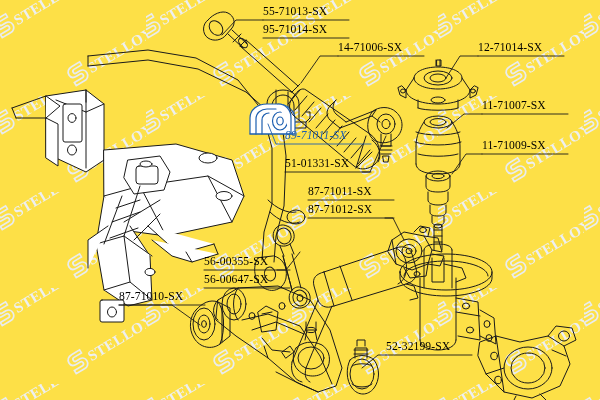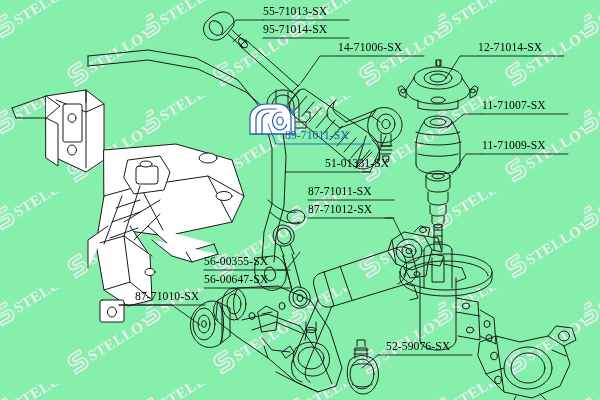--- a/index.html
+++ b/index.html
@@ -1,25 +1,25 @@
 <!DOCTYPE html>
 <html><head>
 <meta charset="utf-8">
 <style>
   html,body{margin:0;padding:0;background:#fff;}
   body{width:600px;height:400px;overflow:hidden;
        font-family:"Liberation Serif",serif;}
-  #stage{position:relative;width:600px;height:400px;background:#86efac;overflow:hidden;}
+  #stage{position:relative;width:600px;height:400px;background:#fde047;overflow:hidden;}
   #wm,#art,#labels{position:absolute;left:0;top:0;width:600px;height:400px;}
   #wm{z-index:1;}
   #art{z-index:2;}
   #labels{z-index:3;}
   .lbl{position:absolute;white-space:nowrap;font-family:"Liberation Serif",serif;
        font-size:11.6px;color:#000;letter-spacing:.1px;line-height:1;}
-  .lbl.hl{color:#1d5fb0;}
+  .lbl.hl{color:#1d5fb0;font-style:italic;}
 </style>
 </head>
 <body>
 
 <div id="stage">
 
   <svg id="wm" viewBox="0 0 600 400" xmlns="http://www.w3.org/2000/svg">
     <defs>
       <g id="wmS">
         <path d="M0 8 C0 3,4 0,9 0 L22 0 L22 5 L10 5 C8 5,7 6,7 8 C7 10,8 11,10 11
@@ -371,22 +371,22 @@
   </svg>
 
   <div id="labels">
     <div class="lbl" style="left:263px;top:6px;">55-71013-SX</div>
     <div class="lbl" style="left:263px;top:24px;">95-71014-SX</div>
     <div class="lbl" style="left:338px;top:42px;">14-71006-SX</div>
     <div class="lbl" style="left:478px;top:42px;">12-71014-SX</div>
     <div class="lbl" style="left:482px;top:100px;">11-71007-SX</div>
     <div class="lbl" style="left:482px;top:140px;">11-71009-SX</div>
     <div class="lbl hl" style="left:285px;top:130px;">89-71011-SX</div>
-    <div class="lbl" style="left:285px;top:158px;padding-left:40px;">51-01331-SX</div>
+    <div class="lbl" style="left:285px;top:158px;">51-01331-SX</div>
     <div class="lbl" style="left:308px;top:186px;">87-71011-SX</div>
     <div class="lbl" style="left:308px;top:204px;">87-71012-SX</div>
     <div class="lbl" style="left:204px;top:256px;">56-00355-SX</div>
     <div class="lbl" style="left:204px;top:274px;text-align:right;">56-00647-SX</div>
-    <div class="lbl" style="left:119px;top:291px;margin-left:16px;">87-71010-SX</div>
-    <div class="lbl" style="left:386px;top:341px;">52-59076-SX</div>
+    <div class="lbl" style="left:119px;top:291px;">87-71010-SX</div>
+    <div class="lbl" style="left:386px;top:341px;">52-32199-SX</div>
   </div>
 
 </div>
 
 </body></html>

